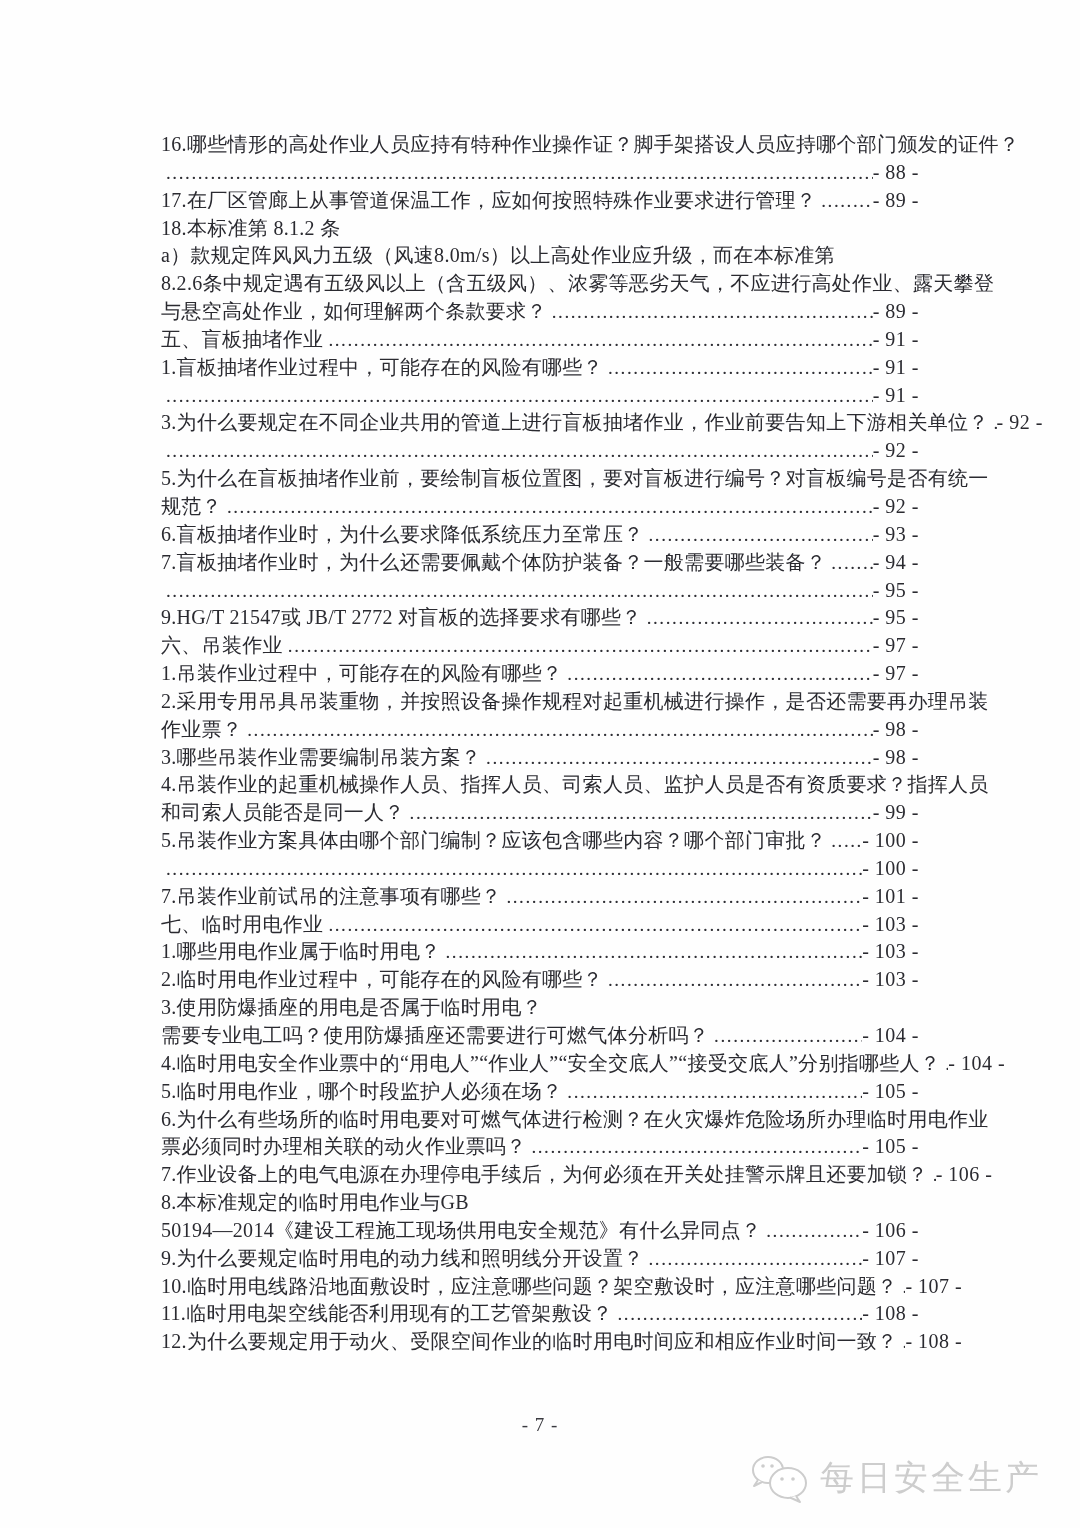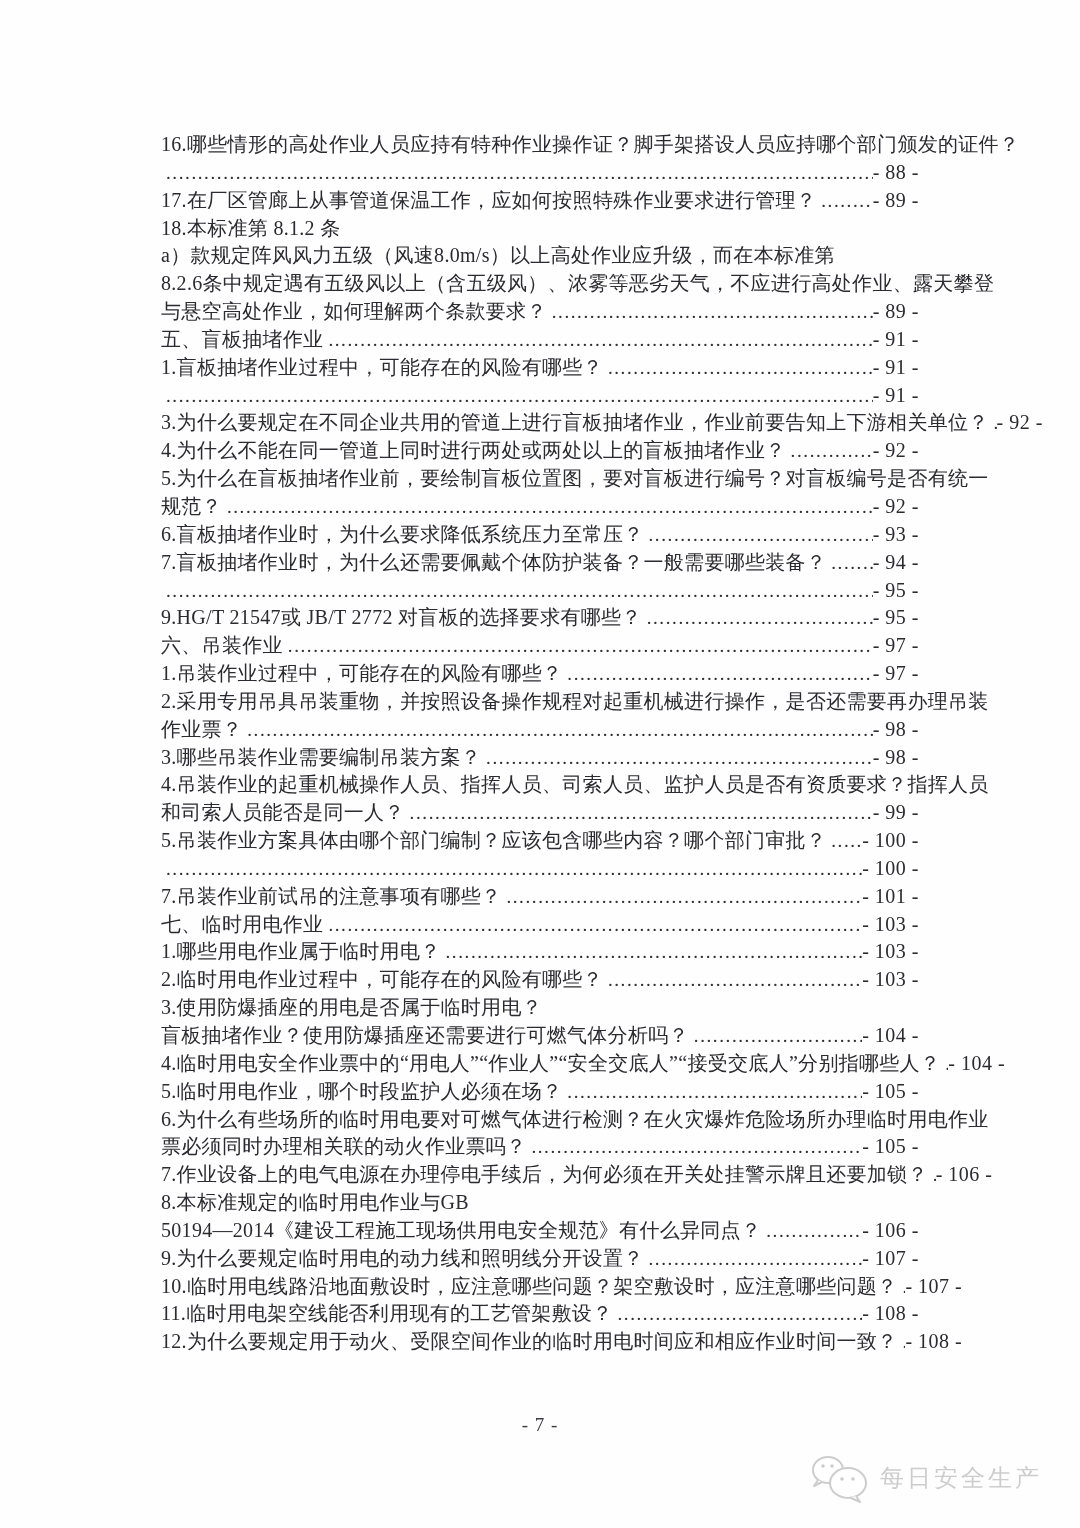--- a/index.html
+++ b/index.html
@@ -65,21 +65,21 @@
   .watermark {
     position: absolute;
     top: 1452px;
     right: 38px;
     display: flex;
     align-items: center;
     gap: 8px;
     color: #cbcbcb;
   }
   .watermark-text {
-    font-size: 24px;
+    font-size: 34px;
     letter-spacing: 3px;
     font-family: "Liberation Sans", "DejaVu Sans", sans-serif;
     color: #cdcdcd;
   }
   .wm-icon {
     width: 64px;
     height: 52px;
     display: block;
   }
 </style>
@@ -129,21 +129,20 @@
       <div class="toc-row">
         <span class="toc-leader">................................................................................................................................................................................................................................................................................................................................................................................................................</span>
         <span class="toc-page">- 91 -</span>
       </div>
       <div class="toc-row">
         <span class="toc-text">3.为什么要规定在不同企业共用的管道上进行盲板抽堵作业，作业前要告知上下游相关单位？</span>
         <span class="toc-leader">................................................................................................................................................................................................................................................................................................................................................................................................................</span>
         <span class="toc-page">- 92 -</span>
       </div>
       <div class="toc-row">
-        <span class="toc-text">4.为什么不能在同一管道上同时进行两处或两处以上的盲板抽堵作业？</span>
         <span class="toc-leader">................................................................................................................................................................................................................................................................................................................................................................................................................</span>
         <span class="toc-page">- 92 -</span>
       </div>
       <div class="toc-row">
         <span class="toc-text">5.为什么在盲板抽堵作业前，要绘制盲板位置图，要对盲板进行编号？对盲板编号是否有统一</span>
       </div>
       <div class="toc-row">
         <span class="toc-text">规范？</span>
         <span class="toc-leader">................................................................................................................................................................................................................................................................................................................................................................................................................</span>
         <span class="toc-page">- 92 -</span>
@@ -224,21 +223,21 @@
       </div>
       <div class="toc-row">
         <span class="toc-text">2.临时用电作业过程中，可能存在的风险有哪些？</span>
         <span class="toc-leader">................................................................................................................................................................................................................................................................................................................................................................................................................</span>
         <span class="toc-page">- 103 -</span>
       </div>
       <div class="toc-row">
         <span class="toc-text">3.使用防爆插座的用电是否属于临时用电？</span>
       </div>
       <div class="toc-row">
-        <span class="toc-text">盲板抽堵作业？使用防爆插座还需要进行可燃气体分析吗？</span>
+        <span class="toc-text">需要专业电工吗？使用防爆插座还需要进行可燃气体分析吗？</span>
         <span class="toc-leader">................................................................................................................................................................................................................................................................................................................................................................................................................</span>
         <span class="toc-page">- 104 -</span>
       </div>
       <div class="toc-row">
         <span class="toc-text">4.临时用电安全作业票中的“用电人”“作业人”“安全交底人”“接受交底人”分别指哪些人？</span>
         <span class="toc-leader">................................................................................................................................................................................................................................................................................................................................................................................................................</span>
         <span class="toc-page">- 104 -</span>
       </div>
       <div class="toc-row">
         <span class="toc-text">5.临时用电作业，哪个时段监护人必须在场？</span>

